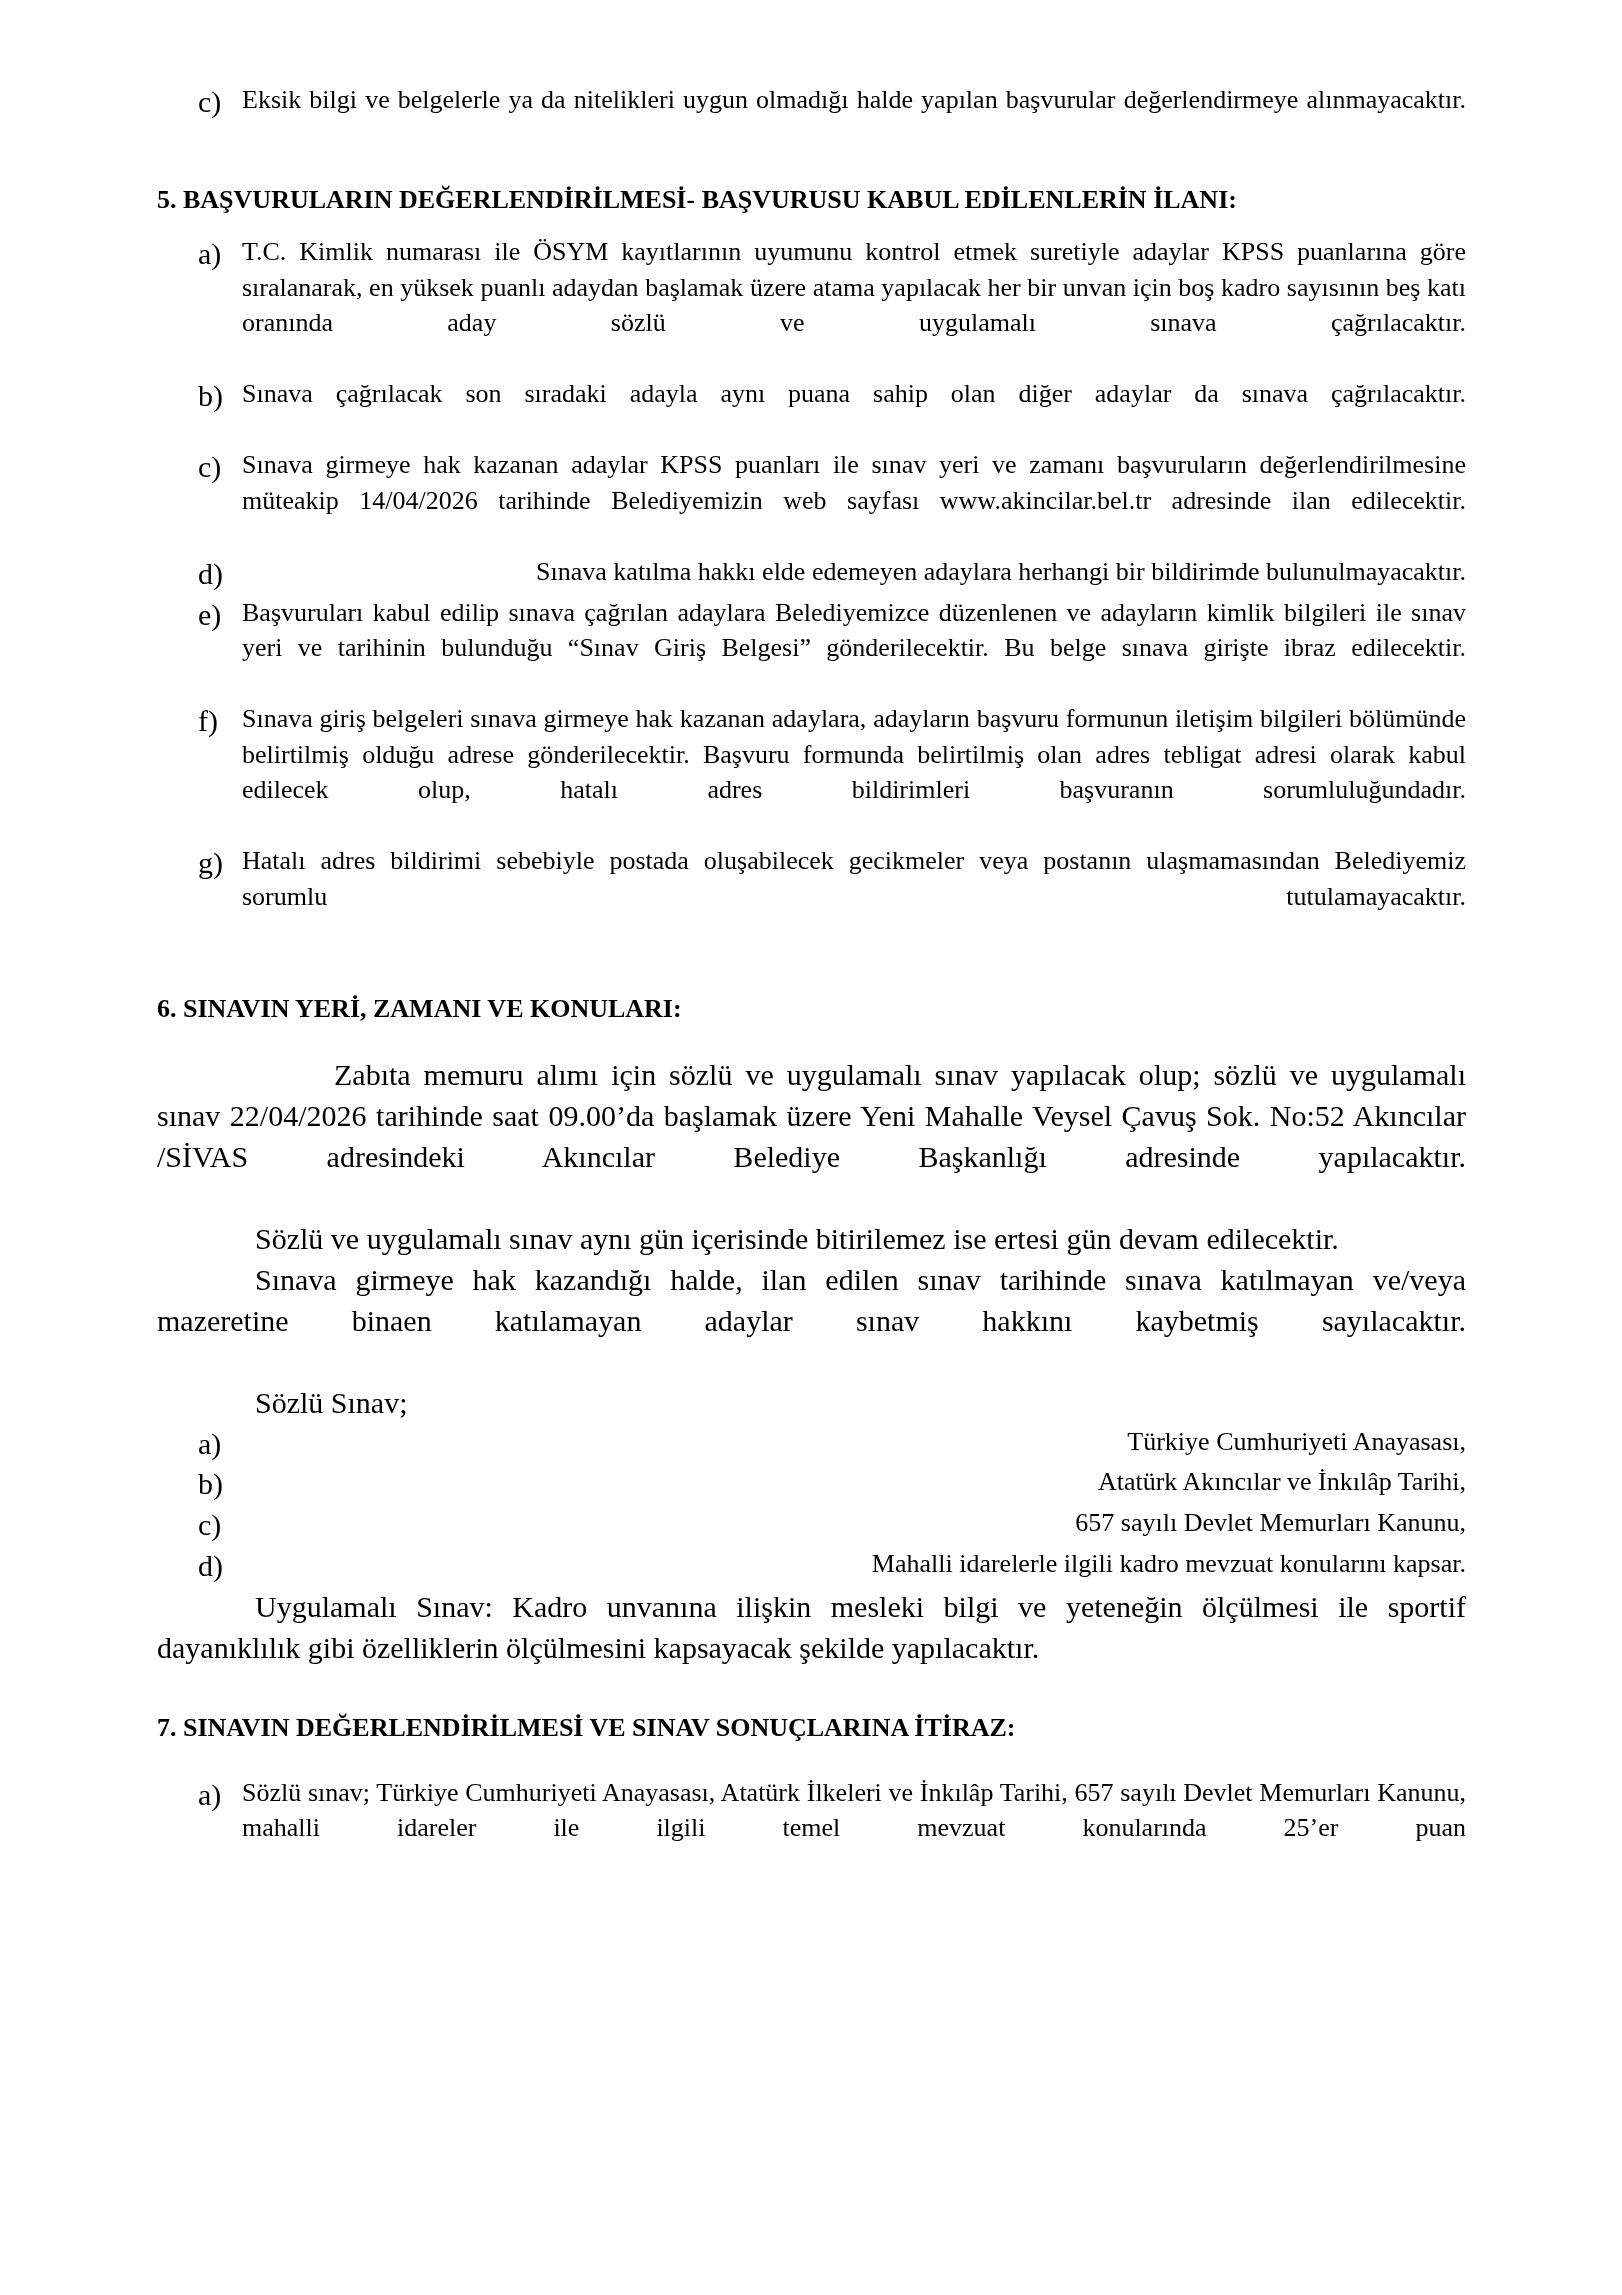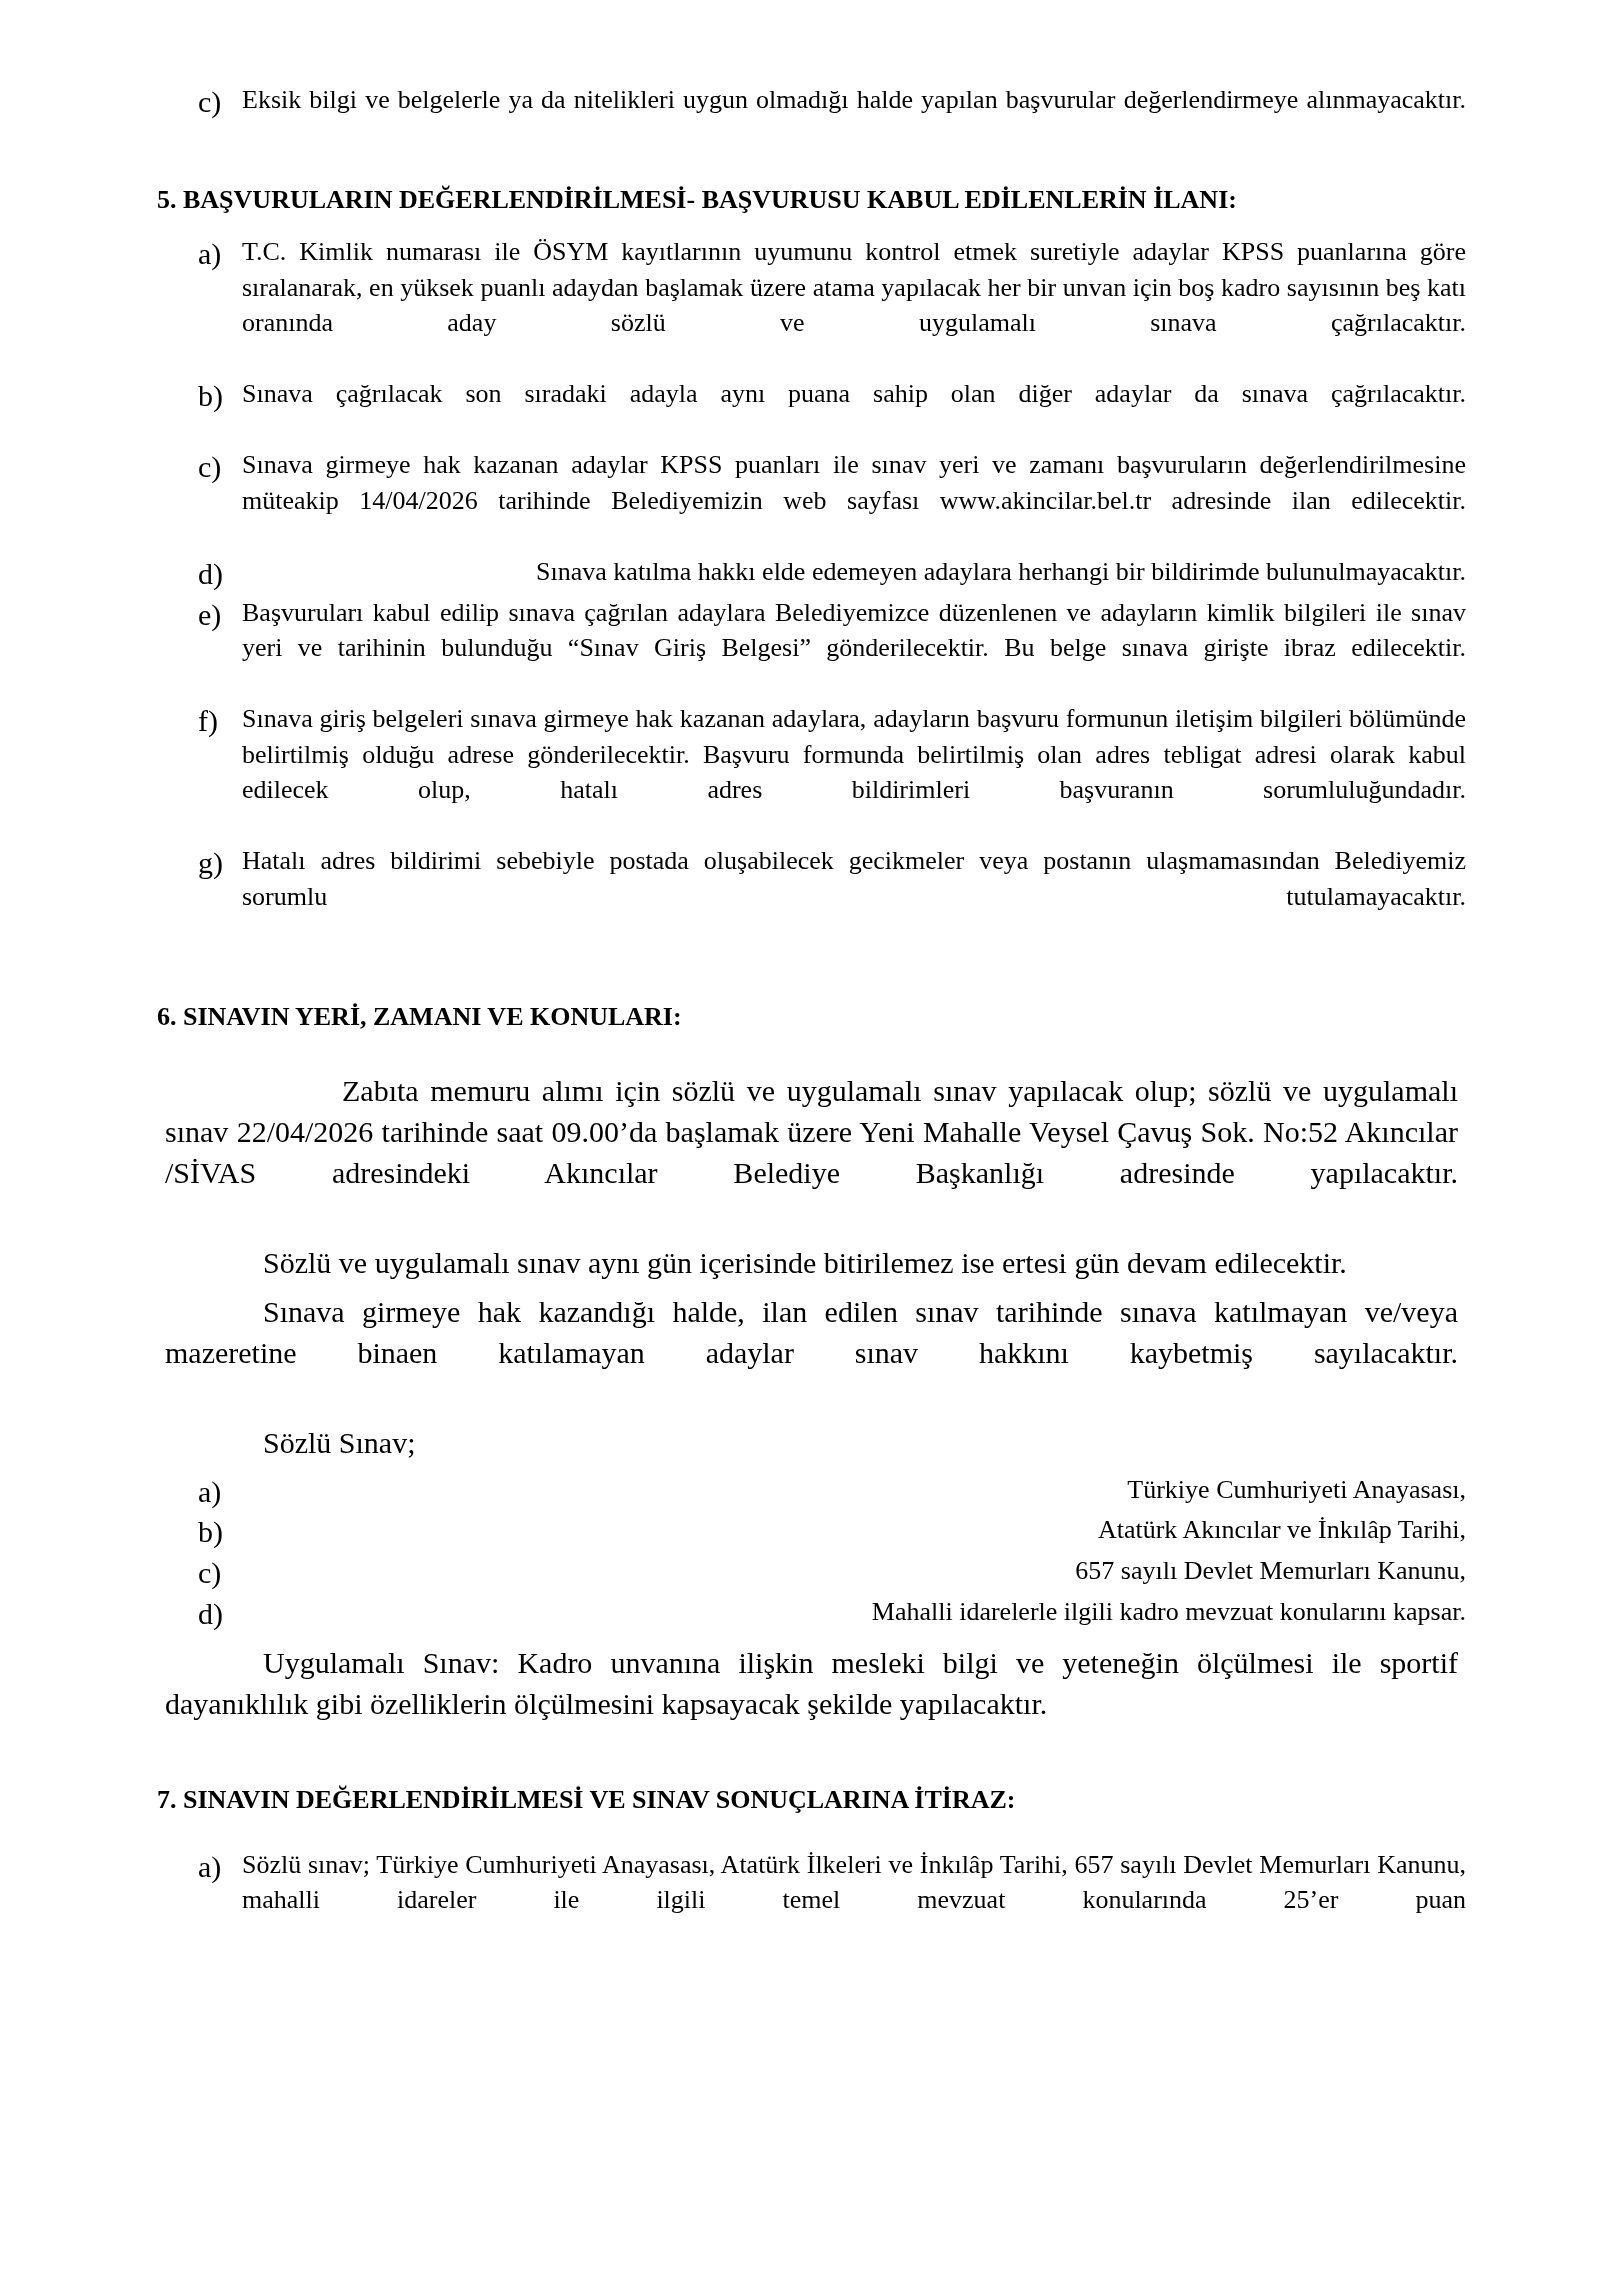--- a/index.html
+++ b/index.html
@@ -67,30 +67,29 @@
   .section-heading {
     font-size: 26px;
     font-weight: bold;
     line-height: 1.365;
     text-align: justify;
     text-justify: inter-word;
     margin: 0;
   }
   .section-heading.plain {
     text-align: left;
-    margin-top: 8px;
   }
 
   
   .para {
     font-size: 30px;
     line-height: 1.365;
     text-align: justify;
     text-justify: inter-word;
-    margin: 8px;
+    margin: 0;
   }
   .para::after {
     content: "";
     display: inline-block;
     width: 100%;
   }
   .para.last-line-left::after { display: none; }
   .indent-lg { text-indent: 177px; }
   .indent-sm { text-indent: 98px; }
   .sp-s  { height: 17px; }

